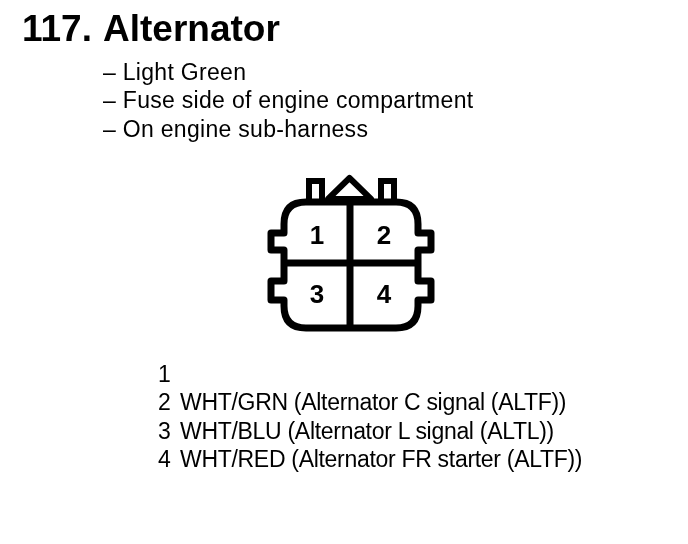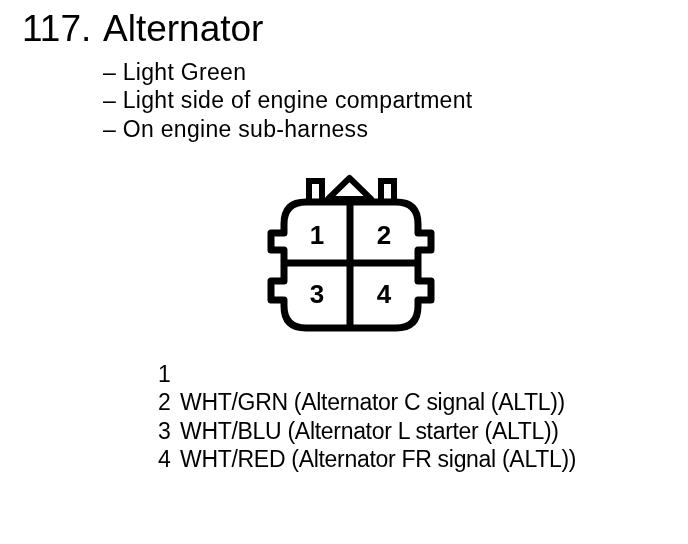--- a/index.html
+++ b/index.html
@@ -14,21 +14,21 @@
     overflow: hidden;
     font-family: "Liberation Sans", sans-serif;
     color: #000000;
     -webkit-font-smoothing: none;
   }
   .heading {
     position: absolute;
     left: 22px;
     top: 7px;
     font-size: 37px;
-    font-weight: normal;
+    font-weight: bold;
     line-height: 44px;
     white-space: nowrap;
   }
   .heading-number {
     display: inline-block;
     width: 81px;
   }
   .notes {
     position: absolute;
     left: 103px;
@@ -77,21 +77,21 @@
 </style>
 </head>
 <body>
 
 <div class="heading">
   <span class="heading-number">117.</span><span>Alternator</span>
 </div>
 
 <div class="notes">
   <div class="note-line">– Light Green</div>
-  <div class="note-line">– Light side of engine compartment</div>
+  <div class="note-line">– Fuse side of engine compartment</div>
   <div class="note-line">– On engine sub-harness</div>
 </div>
 
 <div class="connector-wrap">
   <svg viewBox="248 166 204 176" xmlns="http://www.w3.org/2000/svg">
 
     <path d="M 328 199 L 349.5 178 L 371 199 Z" fill="#ffffff" stroke="#000000" stroke-width="6" stroke-linejoin="round"></path>
 
     <rect x="309" y="181" width="13" height="23" fill="#ffffff" stroke="#000000" stroke-width="6"></rect>
     <rect x="381" y="181" width="13" height="23" fill="#ffffff" stroke="#000000" stroke-width="6"></rect>
@@ -110,23 +110,23 @@
     <text class="cavity-num" x="384" y="303">4</text>
   </svg>
 </div>
 
 <div class="pin-list">
   <div class="pin-row">
     <span class="pin-number">1</span>
   </div>
   <div class="pin-row">
     <span class="pin-number">2</span>
-    <span class="pin-desc">WHT/GRN (Alternator C signal (ALTL))</span>
+    <span class="pin-desc">WHT/GRN (Alternator C signal (ALTF))</span>
   </div>
   <div class="pin-row">
     <span class="pin-number">3</span>
-    <span class="pin-desc">WHT/BLU (Alternator L starter (ALTL))</span>
+    <span class="pin-desc">WHT/BLU (Alternator L signal (ALTL))</span>
   </div>
   <div class="pin-row">
     <span class="pin-number">4</span>
-    <span class="pin-desc">WHT/RED (Alternator FR signal (ALTL))</span>
+    <span class="pin-desc">WHT/RED (Alternator FR starter (ALTF))</span>
   </div>
 </div>
 
 </body></html>

